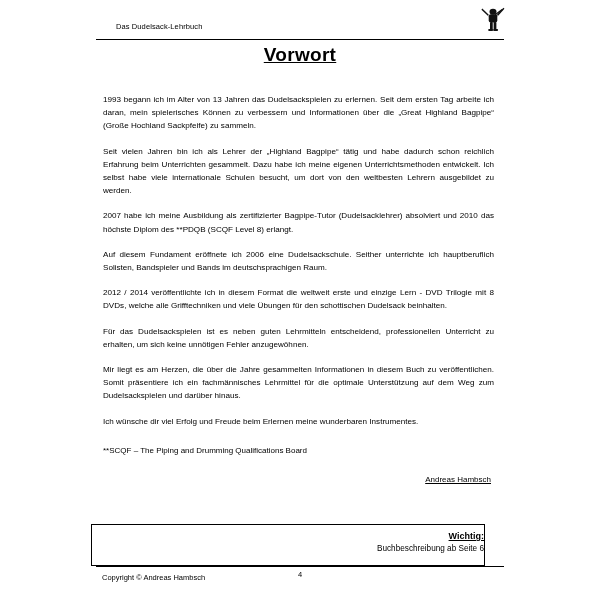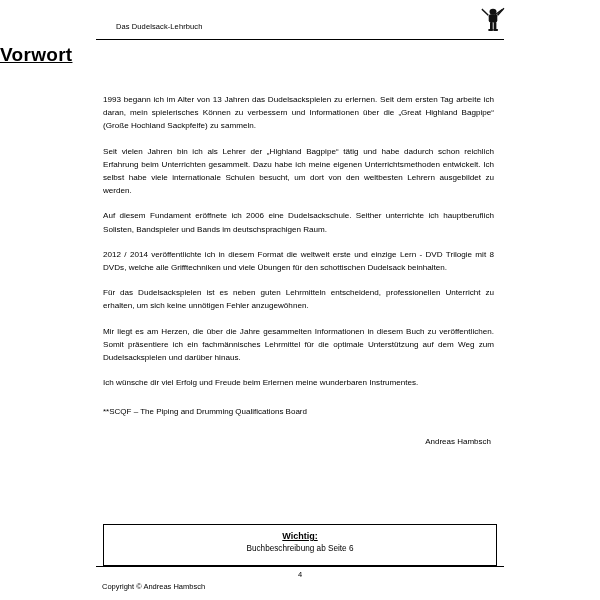--- a/index.html
+++ b/index.html
@@ -53,20 +53,21 @@
     top: -10px;
     width: 26px;
     height: 26px;
   }
   
   .doc-title {
     position: absolute;
     top: 44px;
     left: 0;
     width: 600px;
+    text-align: center;
     font-size: 19px;
     font-weight: bold;
     text-decoration: underline;
     letter-spacing: 0.3px;
   }
   
   .body-text {
     position: absolute;
     top: 93px;
     left: 103px;
@@ -81,31 +82,32 @@
   }
   .footnote {
     margin-top: 16px;
     font-size: 8px;
   }
   .signature {
     margin-top: 16px;
     text-align: right;
     font-size: 8px;
     padding-right: 6px;
+    text-decoration: underline;
   }
   
   .important-box {
     position: absolute;
-    left: 103px;
+    left: 91px;
     top: 524px;
     width: 394px;
     height: 42px;
     border: 1px solid #000;
     box-sizing: border-box;
-    text-align: center;
+    text-align: right;
   }
   .important-title {
     margin-top: 6px;
     font-size: 9px;
     font-weight: bold;
     text-decoration: underline;
   }
   .important-sub {
     margin-top: 3px;
     font-size: 8.2px;
@@ -122,21 +124,21 @@
     position: absolute;
     left: 0;
     right: 0;
     top: 0;
     border-top: 1px solid #000;
     height: 0;
   }
   .footer-copy {
     position: absolute;
     left: 6px;
-    top: 16px;
+    top: 7px;
     font-size: 7.5px;
   }
   .footer-page {
     position: absolute;
     left: 0;
     right: 0;
     top: 4px;
     text-align: center;
     font-size: 7.5px;
   }
@@ -164,20 +166,21 @@
         </g>
       </svg>
     </div>
   </div>
 
   <div class="doc-title">Vorwort</div>
 
   <div class="body-text">
     <p>1993 begann ich im Alter von 13 Jahren das Dudelsackspielen zu erlernen. Seit dem ersten Tag arbeite ich daran, mein spielerisches Können zu verbessern und Informationen über die „Great Highland Bagpipe“ (Große Hochland Sackpfeife) zu sammeln.</p>
     <p>Seit vielen Jahren bin ich als Lehrer der „Highland Bagpipe“ tätig und habe dadurch schon reichlich Erfahrung beim Unterrichten gesammelt. Dazu habe ich meine eigenen Unterrichtsmethoden entwickelt. Ich selbst habe viele internationale Schulen besucht, um dort von den weltbesten Lehrern ausgebildet zu werden.</p>
+    <p>2007 habe ich meine Ausbildung als zertifizierter Bagpipe-Tutor (Dudelsacklehrer) absolviert und 2010 das höchste Diplom des **PDQB (SCQF Level 8) erlangt.</p>
     <p>Auf diesem Fundament eröffnete ich 2006 eine Dudelsackschule. Seither unterrichte ich hauptberuflich Solisten, Bandspieler und Bands im deutschsprachigen Raum.</p>
     <p>2012 / 2014 veröffentlichte ich in diesem Format die weltweit erste und einzige Lern - DVD Trilogie mit 8 DVDs, welche alle Grifftechniken und viele Übungen für den schottischen Dudelsack beinhalten.</p>
     <p>Für das Dudelsackspielen ist es neben guten Lehrmitteln entscheidend, professionellen Unterricht zu erhalten, um sich keine unnötigen Fehler anzugewöhnen.</p>
     <p>Mir liegt es am Herzen, die über die Jahre gesammelten Informationen in diesem Buch zu veröffentlichen. Somit präsentiere ich ein fachmännisches Lehrmittel für die optimale Unterstützung auf dem Weg zum Dudelsackspielen und darüber hinaus.</p>
     <p>Ich wünsche dir viel Erfolg und Freude beim Erlernen meine wunderbaren Instrumentes.</p>
     <div class="footnote">**SCQF – The Piping and Drumming Qualifications Board</div>
     <div class="signature">Andreas Hambsch</div>
   </div>
 
   <div class="important-box">

